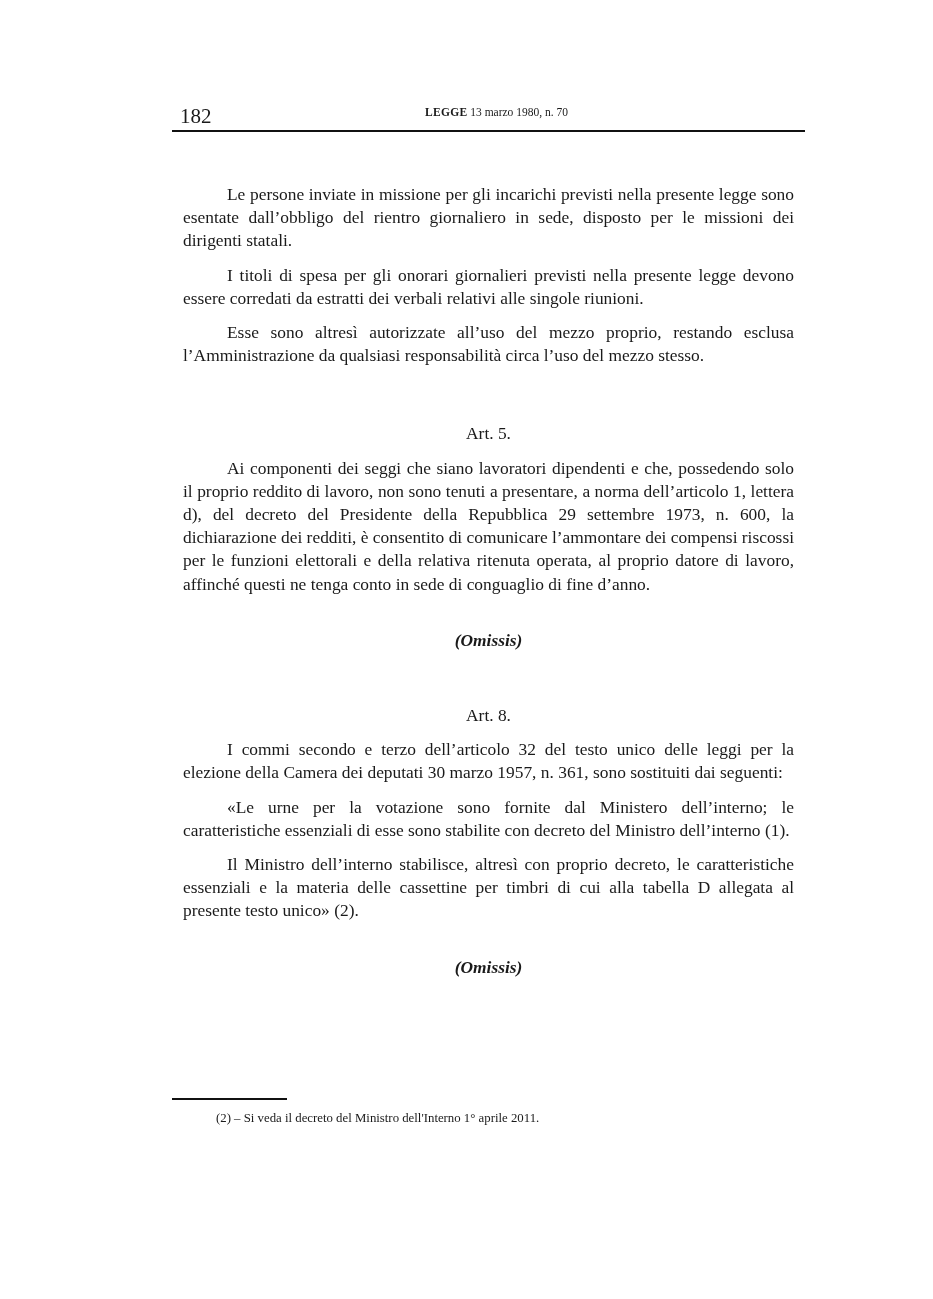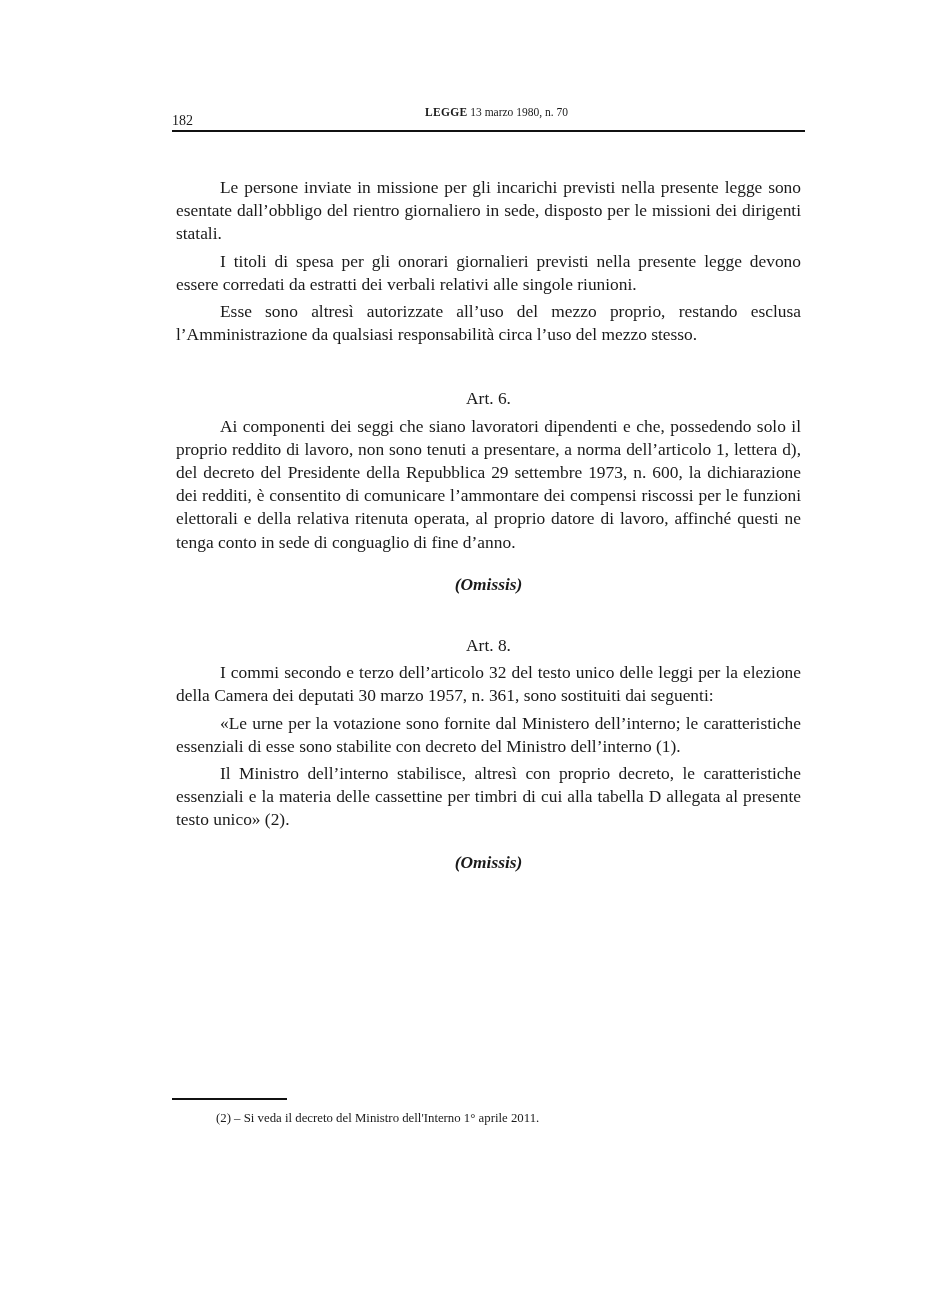--- a/index.html
+++ b/index.html
@@ -1,23 +1,23 @@
 <!DOCTYPE html>
 <html><head>
 <meta charset="utf-8">
 <style>
   html, body { margin: 0; padding: 0; background: #ffffff; }
   body { width: 933px; height: 1299px; position: relative; overflow: hidden; color: #1a1a1a; }
   .page { position: absolute; left: 172px; top: 0; width: 633px; }
   .header { position: absolute; top: 104px; left: 0; width: 633px; height: 26px; border-bottom: 2px solid #111; }
-  .page-num { position: absolute; left: 0; bottom: 1px; font-family: "Liberation Serif", serif; font-size: 14px; }
+  .page-num { position: absolute; left: 8px; bottom: 1px; font-family: "Liberation Serif", serif; font-size: 21px; }
   .running-title { position: absolute; left: 16px; right: 0; top: 2px; text-align: center; font-family: "Liberation Serif", serif; font-size: 11.5px; }
   .running-title b { font-weight: bold; letter-spacing: 0.3px; }
   .body { position: absolute; top: 172px; left: 0; width: 633px; font-family: "Liberation Serif", serif; font-size: 17.4px; line-height: 23.2px; text-align: justify; }
-  .body p { margin: 4px; text-indent: 44px; }
+  .body p { margin: 11px; text-indent: 44px; }
   .art { text-align: center; text-indent: 0 !important; margin: 0; }
   .omissis { text-align: center; font-style: italic; text-indent: 0 !important; font-weight: bold; }
   .gap-a { height: 33px; }
   .gap-b { height: 11px; }
   .gap-c { height: 30px; }
   .footnotes { position: absolute; top: 1098px; left: 0; width: 633px; font-family: "Liberation Serif", serif; font-size: 12.8px; line-height: 18.6px; text-align: justify; }
   .fn-rule { width: 115px; border-top: 2px solid #111; margin-bottom: 9px; }
   .footnotes p { margin: 0; text-indent: 44px; }
 </style>
 </head>
@@ -28,21 +28,21 @@
     <span class="page-num">182</span>
     <div class="running-title"><b>LEGGE</b><span> 13 marzo 1980, n. 70</span></div>
   </div>
 
   <div class="body">
     <p>Le persone inviate in missione per gli incarichi previsti nella presente legge sono esentate dall’obbligo del rientro giornaliero in sede, disposto per le missioni dei dirigenti statali.</p>
     <p>I titoli di spesa per gli onorari giornalieri previsti nella presente legge devono essere corredati da estratti dei verbali relativi alle singole riunioni.</p>
     <p>Esse sono altresì autorizzate all’uso del mezzo proprio, restando esclusa l’Amministrazione da qualsiasi responsabilità circa l’uso del mezzo stesso.</p>
 
     <div class="gap-a"></div>
-    <p class="art">Art. 6.</p>
+    <p class="art">Art. 5.</p>
     <p>Ai componenti dei seggi che siano lavoratori dipendenti e che, possedendo solo il proprio reddito di lavoro, non sono tenuti a presentare, a norma dell’articolo 1, lettera d), del decreto del Presidente della Repubblica 29 settembre 1973, n. 600, la dichiarazione dei redditi, è consentito di comunicare l’ammontare dei compensi riscossi per le funzioni elettorali e della relativa ritenuta operata, al proprio datore di lavoro, affinché questi ne tenga conto in sede di conguaglio di fine d’anno.</p>
     <div class="gap-b"></div>
     <p class="omissis">(Omissis)</p>
 
     <div class="gap-c"></div>
     <p class="art">Art. 8.</p>
     <p>I commi secondo e terzo dell’articolo 32 del testo unico delle leggi per la elezione della Camera dei deputati 30 marzo 1957, n. 361, sono sostituiti dai seguenti:</p>
     <p>«Le urne per la votazione sono fornite dal Ministero dell’interno; le caratteristiche essenziali di esse sono stabilite con decreto del Ministro dell’interno (1).</p>
     <p>Il Ministro dell’interno stabilisce, altresì con proprio decreto, le caratteristiche essenziali e la materia delle cassettine per timbri di cui alla tabella D allegata al presente testo unico» (2).</p>
     <div class="gap-b"></div>

